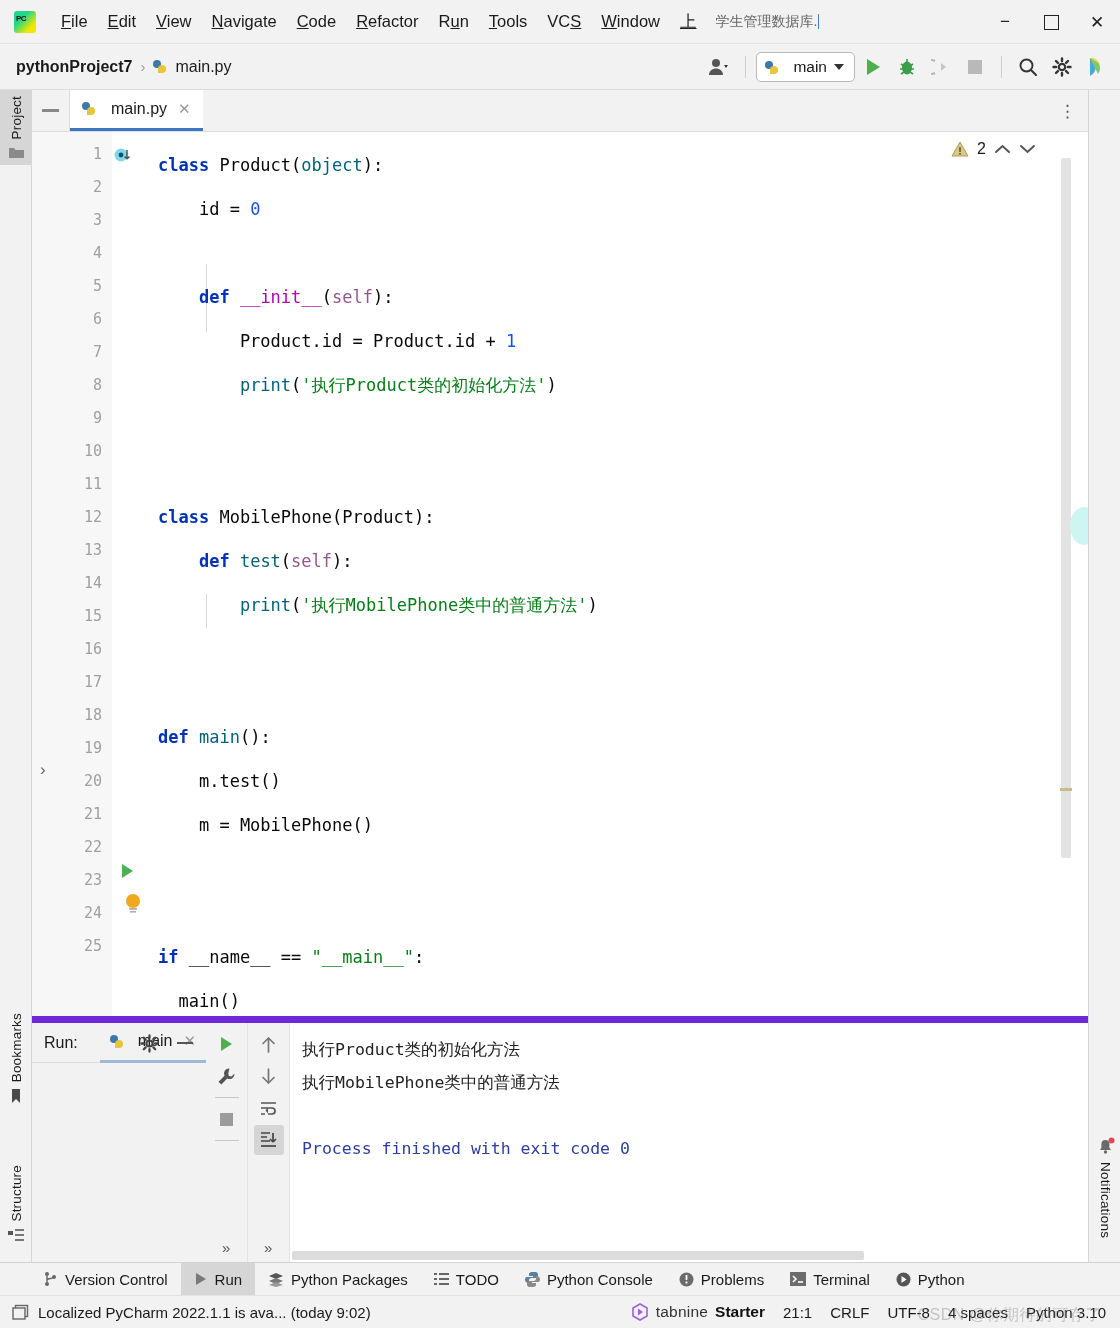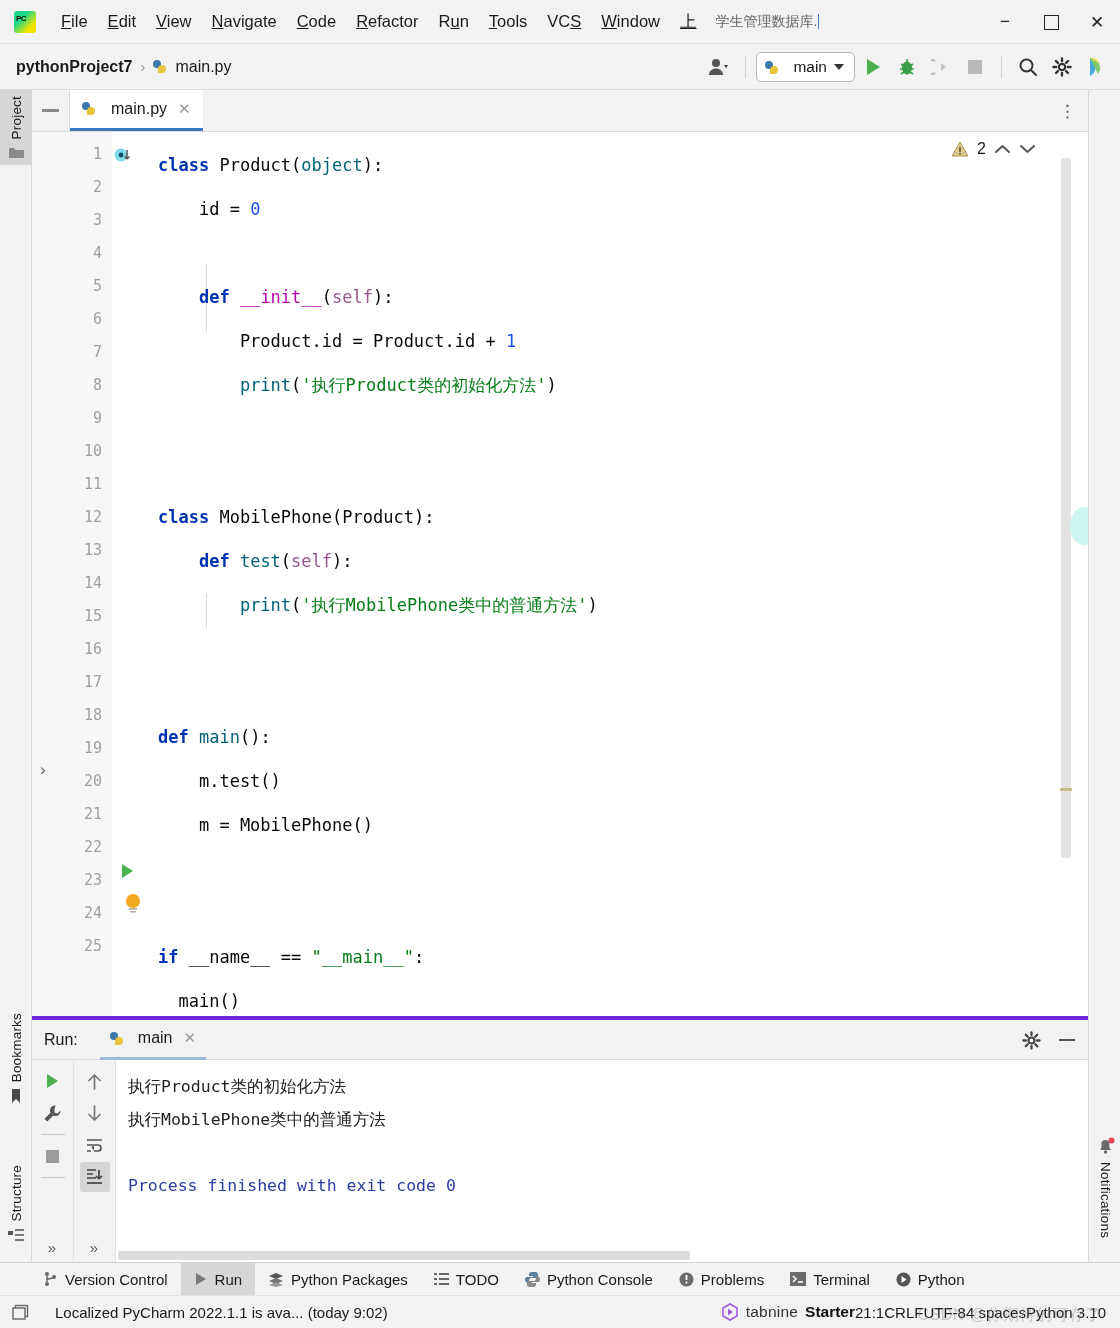--- a/index.html
+++ b/index.html
@@ -189,22 +189,22 @@
     position: absolute; right: 16px; top: 656px; width: 12px; height: 3px;
     background: #c7bd8a;
   }
   #right-hint-circle {
     position: absolute; right: -10px; top: 375px; width: 28px; height: 38px;
     background: #cdf5f2; border-radius: 50%;
   }
 
   
   #run-panel {
-    height: 246px; background: #f2f2f2; border-top: 4px solid #6d28d9;
-    display: flex; flex-direction: column; flex: none;
+    height: 246px; background: #f2f2f2; border-top: 7px solid #6d28d9;
+    display: flex; flex-direction: row; flex: none;
   }
   #run-header {
     height: 40px; display: flex; align-items: center; position: relative;
     border-bottom: 1px solid #dcdcdc;
   }
   #run-label { font-size: 16px; color: #1a1a1a; margin-left: 12px; }
   #run-tab {
     display: flex; align-items: center; gap: 7px; margin-left: 22px;
     padding: 0 10px; height: 40px; border-bottom: 3px solid #9fb9d8;
   }
@@ -255,24 +255,24 @@
   .tw-btn {
     display: flex; align-items: center; gap: 7px; padding: 0 13px;
     font-size: 15px; color: #1a1a1a; cursor: pointer;
   }
   .tw-btn.active { background: #d6d6d6; }
   #statusbar {
     position: absolute; left: 0; right: 0; bottom: 0; height: 33px;
     background: #f2f2f2; display: flex; align-items: center;
     border-top: 1px solid #e2e2e2; font-size: 15px; color: #1a1a1a;
   }
-  #sb-notif { display: flex; align-items: center; gap: 26px; margin-left: 12px; }
+  #sb-notif { display: flex; align-items: center; gap: 9px; margin-left: 12px; }
   #sb-right {
     margin-left: auto; display: flex; align-items: center;
-    margin-right: 14px;
+    gap: 18px; margin-right: 14px;
   }
   #tabnine { display: flex; align-items: center; gap: 7px; }
   #tabnine .tn-name { font-size: 15.5px; color: #333; letter-spacing: 0.2px; }
   #tabnine .tn-starter { font-size: 15.5px; color: #111; font-weight: bold; }
   .sb-item { cursor: pointer; white-space: nowrap; }
 
   
   #watermark {
     position: absolute; right: 18px; bottom: 2px;
     font-size: 16px; color: rgba(120,120,120,0.38);

